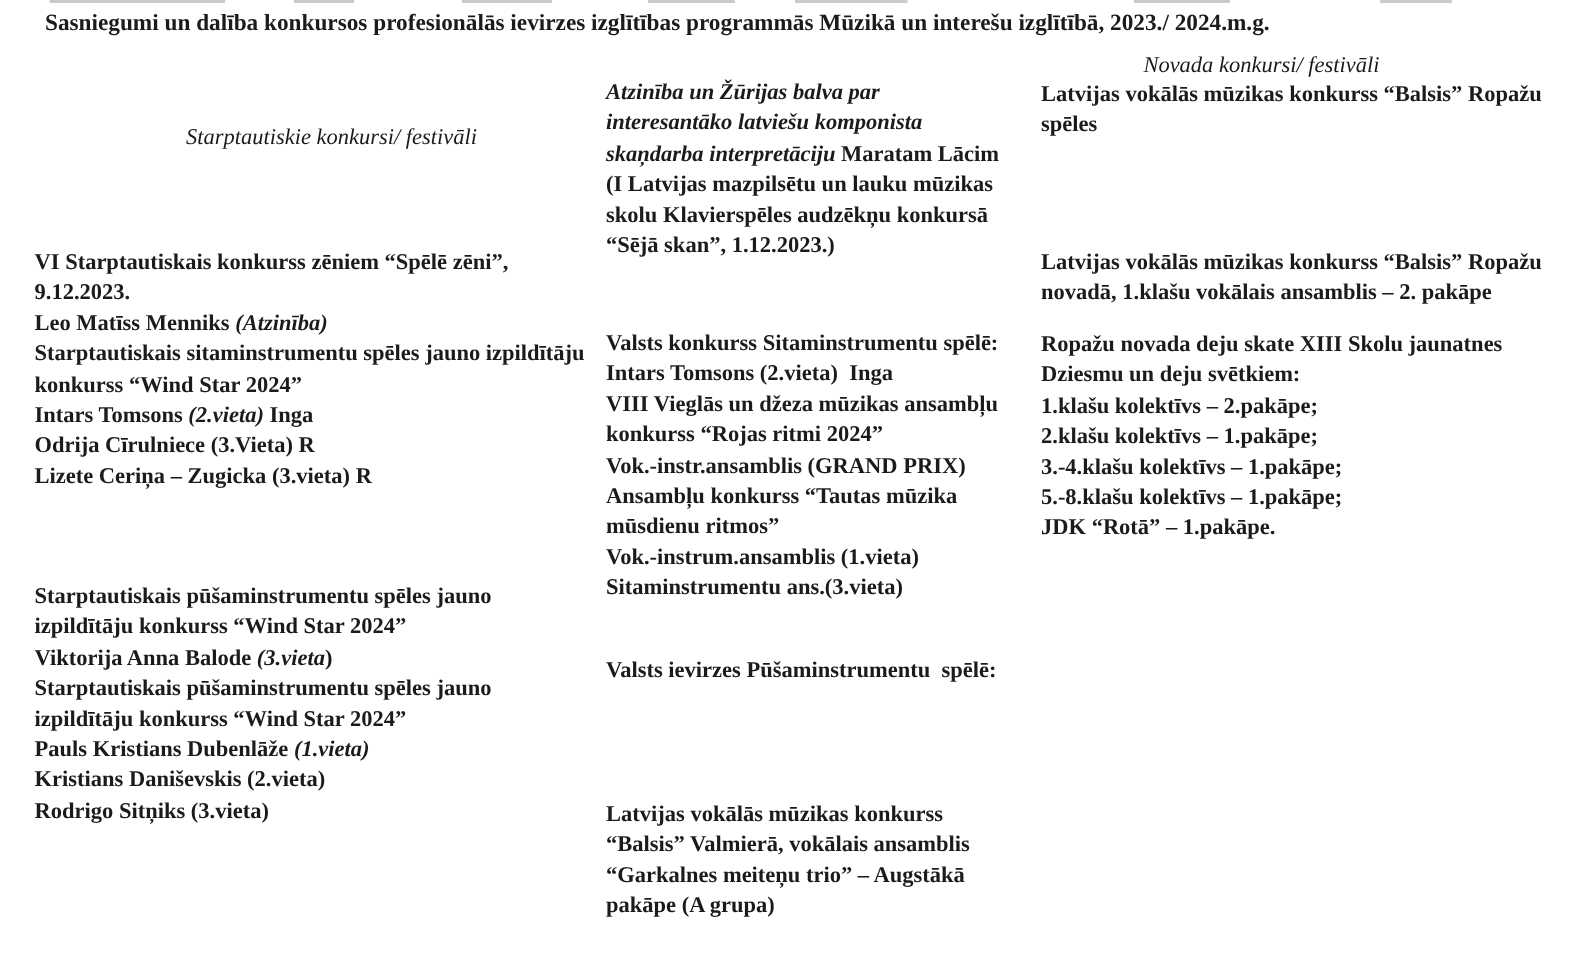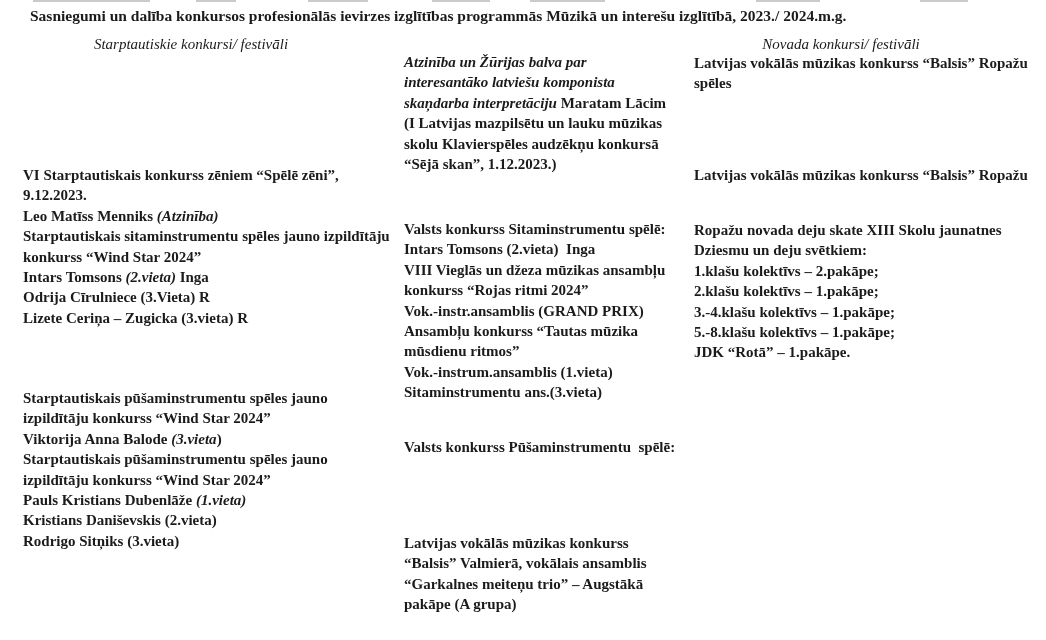--- a/index.html
+++ b/index.html
@@ -43,28 +43,28 @@
   <div class="edge-artifact" style="left:33px;width:117px;"></div>
   <div class="edge-artifact" style="left:196px;width:40px;"></div>
   <div class="edge-artifact" style="left:308px;width:60px;"></div>
   <div class="edge-artifact" style="left:432px;width:58px;"></div>
   <div class="edge-artifact" style="left:530px;width:75px;"></div>
   <div class="edge-artifact" style="left:756px;width:64px;"></div>
   <div class="edge-artifact" style="left:920px;width:48px;"></div>
 
   <h1 class="doc-title">Sasniegumi un dalība konkursos profesionālās ievirzes izglītības programmās Mūzikā un interešu izglītībā, 2023./ 2024.m.g.</h1>
 
-  <div class="colhead" style="left:8px;width:366px;">Starptautiskie konkursi/ festivāli</div>
+  <div class="colhead" style="left:38px;width:366px;margin-top:48px;">Starptautiskie konkursi/ festivāli</div>
   <div class="colhead" style="left:668px;width:346px;">Novada konkursi/ festivāli</div>
 
   <div class="block" style="left:23px;top:165px;"><div class="line"><span class="seg r">VI Starptautiskais konkurss zēniem “Spēlē zēni”,</span></div><div class="line"><span class="seg r">9.12.2023.</span></div><div class="line"><span class="seg r">Leo Matīss Menniks </span><span class="seg bi">(Atzinība)</span></div><div class="line"><span class="seg r">Starptautiskais sitaminstrumentu spēles jauno izpildītāju</span></div><div class="line"><span class="seg r">konkurss “Wind Star 2024”</span></div><div class="line"><span class="seg r">Intars Tomsons </span><span class="seg bi">(2.vieta)</span><span class="seg r"> Inga</span></div><div class="line"><span class="seg r">Odrija Cīrulniece </span><span class="seg b">(3.Vieta)</span><span class="seg r"> R</span></div><div class="line"><span class="seg r">Lizete Ceriņa – Zugicka </span><span class="seg b">(3.vieta)</span><span class="seg r"> R</span></div></div>
   <div class="block" style="left:23px;top:388px;"><div class="line"><span class="seg r">Starptautiskais pūšaminstrumentu spēles jauno</span></div><div class="line"><span class="seg r">izpildītāju konkurss “Wind Star 2024”</span></div><div class="line"><span class="seg r">Viktorija Anna Balode </span><span class="seg bi">(3.vieta</span><span class="seg r">)</span></div><div class="line"><span class="seg r">Starptautiskais pūšaminstrumentu spēles jauno</span></div><div class="line"><span class="seg r">izpildītāju konkurss “Wind Star 2024”</span></div><div class="line"><span class="seg r">Pauls Kristians Dubenlāže </span><span class="seg bi">(1.vieta)</span></div><div class="line"><span class="seg r">Kristians Daniševskis </span><span class="seg b">(2.vieta)</span></div><div class="line"><span class="seg r">Rodrigo Sitņiks </span><span class="seg b">(3.vieta)</span></div></div>
 
   <div class="block" style="left:404px;top:52px;"><div class="line"><span class="seg bi">Atzinība un Žūrijas balva par</span></div><div class="line"><span class="seg bi">interesantāko latviešu komponista</span></div><div class="line"><span class="seg bi">skaņdarba interpretāciju</span><span class="seg r"> Maratam Lācim</span></div><div class="line"><span class="seg r">(I Latvijas mazpilsētu un lauku mūzikas</span></div><div class="line"><span class="seg r">skolu Klavierspēles audzēkņu konkursā</span></div><div class="line"><span class="seg r">“Sējā skan”, 1.12.2023.)</span></div></div>
   <div class="block" style="left:404px;top:219px;"><div class="line"><span class="seg r">Valsts konkurss Sitaminstrumentu spēlē:</span></div><div class="line"><span class="seg r">Intars Tomsons </span><span class="seg b">(2.vieta)</span><span class="seg r">  Inga</span></div><div class="line"><span class="seg r">VIII Vieglās un džeza mūzikas ansambļu</span></div><div class="line"><span class="seg r">konkurss “Rojas ritmi 2024”</span></div><div class="line"><span class="seg r">Vok.-instr.ansamblis </span><span class="seg b">(GRAND PRIX)</span></div><div class="line"><span class="seg r">Ansambļu konkurss “Tautas mūzika</span></div><div class="line"><span class="seg r">mūsdienu ritmos”</span></div><div class="line"><span class="seg r">Vok.-instrum.ansamblis </span><span class="seg b">(1.vieta)</span></div><div class="line"><span class="seg r">Sitaminstrumentu ans.</span><span class="seg b">(3.vieta)</span></div></div>
-  <div class="block" style="left:404px;top:437px;"><div class="line"><span class="seg r">Valsts konkurss Pūšaminstrumentu  spēlē:</span></div></div>
+  <div class="block" style="left:404px;top:437px;"><div class="line"><span class="seg r">Valsts ievirzes Pūšaminstrumentu  spēlē:</span></div></div>
   <div class="block" style="left:404px;top:533px;"><div class="line"><span class="seg r">Latvijas vokālās mūzikas konkurss</span></div><div class="line"><span class="seg r">“Balsis” Valmierā, vokālais ansamblis</span></div><div class="line"><span class="seg r">“Garkalnes meiteņu trio” – </span><span class="seg b">Augstākā</span></div><div class="line"><span class="seg b">pakāpe</span><span class="seg r"> (A grupa)</span></div></div>
 
   <div class="block" style="left:694px;top:53px;"><div class="line"><span class="seg r">Latvijas vokālās mūzikas konkurss “Balsis” Ropažu</span></div><div class="line"><span class="seg r">spēles</span></div></div>
-  <div class="block" style="left:694px;top:165px;"><div class="line"><span class="seg r">Latvijas vokālās mūzikas konkurss “Balsis” Ropažu</span></div></div>
+  <div class="block" style="left:694px;top:165px;"><div class="line"><span class="seg r">Latvijas vokālās mūzikas konkurss “Balsis” Ropažu</span></div><div class="line"><span class="seg r">novadā, 1.klašu vokālais ansamblis – </span><span class="seg b">2. pakāpe</span></div></div>
   <div class="block" style="left:694px;top:220px;"><div class="line"><span class="seg r">Ropažu novada deju skate XIII Skolu jaunatnes</span></div><div class="line"><span class="seg r">Dziesmu un deju svētkiem:</span></div><div class="line"><span class="seg r">1.klašu kolektīvs </span><span class="seg b">– 2.pakāpe</span><span class="seg r">;</span></div><div class="line"><span class="seg r">2.klašu kolektīvs </span><span class="seg b">– 1.pakāpe</span><span class="seg r">;</span></div><div class="line"><span class="seg r">3.-4.klašu kolektīvs – </span><span class="seg b">1.pakāpe</span><span class="seg r">;</span></div><div class="line"><span class="seg r">5.-8.klašu kolektīvs – </span><span class="seg b">1.pakāpe</span><span class="seg r">;</span></div><div class="line"><span class="seg r">JDK “Rotā” – </span><span class="seg b">1.pakāpe</span><span class="seg r">.</span></div></div>
 
 </div>
 
 </body></html>

